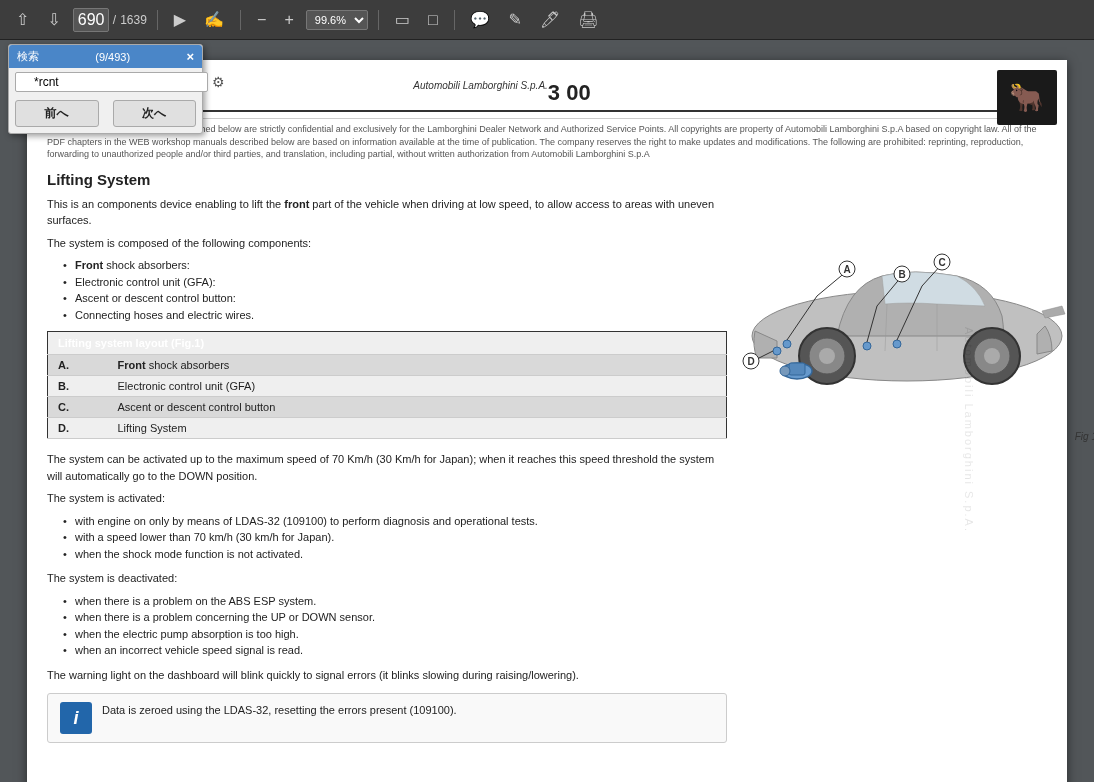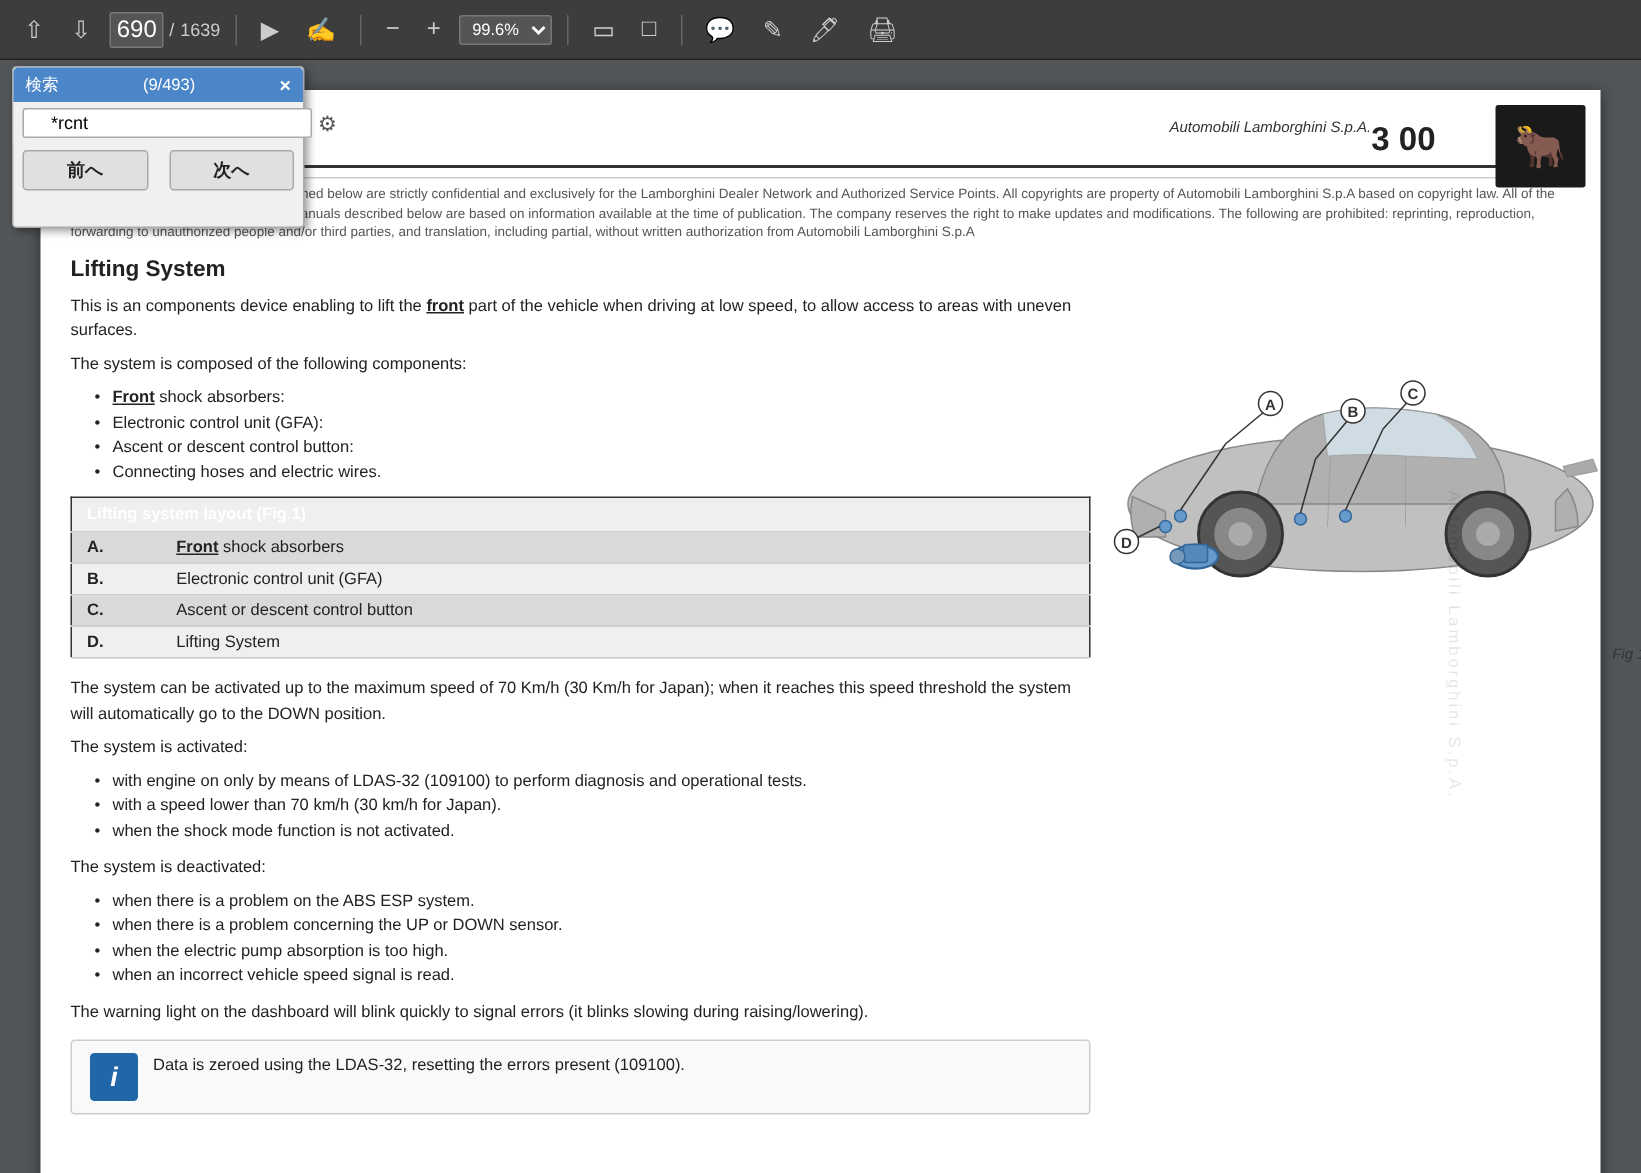--- a/index.html
+++ b/index.html
@@ -123,21 +123,21 @@
     .search-settings-btn {
       font-size: 14px;
       cursor: pointer;
       color: #555;
       background: none;
       border: none;
     }
     .search-buttons {
       display: flex;
       gap: 14px;
-      padding: 4px 6px 24px;
+      padding: 4px 6px 6px;
     }
     .search-nav-btn {
       flex: 1;
       background: #e0e0e0;
       border: 1px solid #aaa;
       border-radius: 3px;
       padding: 4px 0;
       font-size: 12px;
       cursor: pointer;
       color: #222;
@@ -194,21 +194,21 @@
       font-size: 11px;
       color: rgba(0,0,0,0.1);
       white-space: nowrap;
       letter-spacing: 2px;
       pointer-events: none;
     }
 
     
     .page-header {
       display: flex;
-      justify-content: flex-end;
+      justify-content: center;
       align-items: flex-start;
       margin-bottom: 6px;
       border-bottom: 2px solid #333;
       padding-bottom: 4px;
     }
     .header-company {
       font-size: 10px;
       color: #333;
       font-style: italic;
     }
@@ -239,21 +239,20 @@
     }
 
     
     .body-text {
       font-size: 11px;
       color: #222;
       line-height: 1.5;
       margin-bottom: 6px;
     }
     .highlight {
-      text-decoration: underline;
       font-weight: bold;
     }
     .bold-num {
       font-weight: normal;
     }
 
     
     .bullet-list {
       list-style: none;
       padding-left: 16px;

